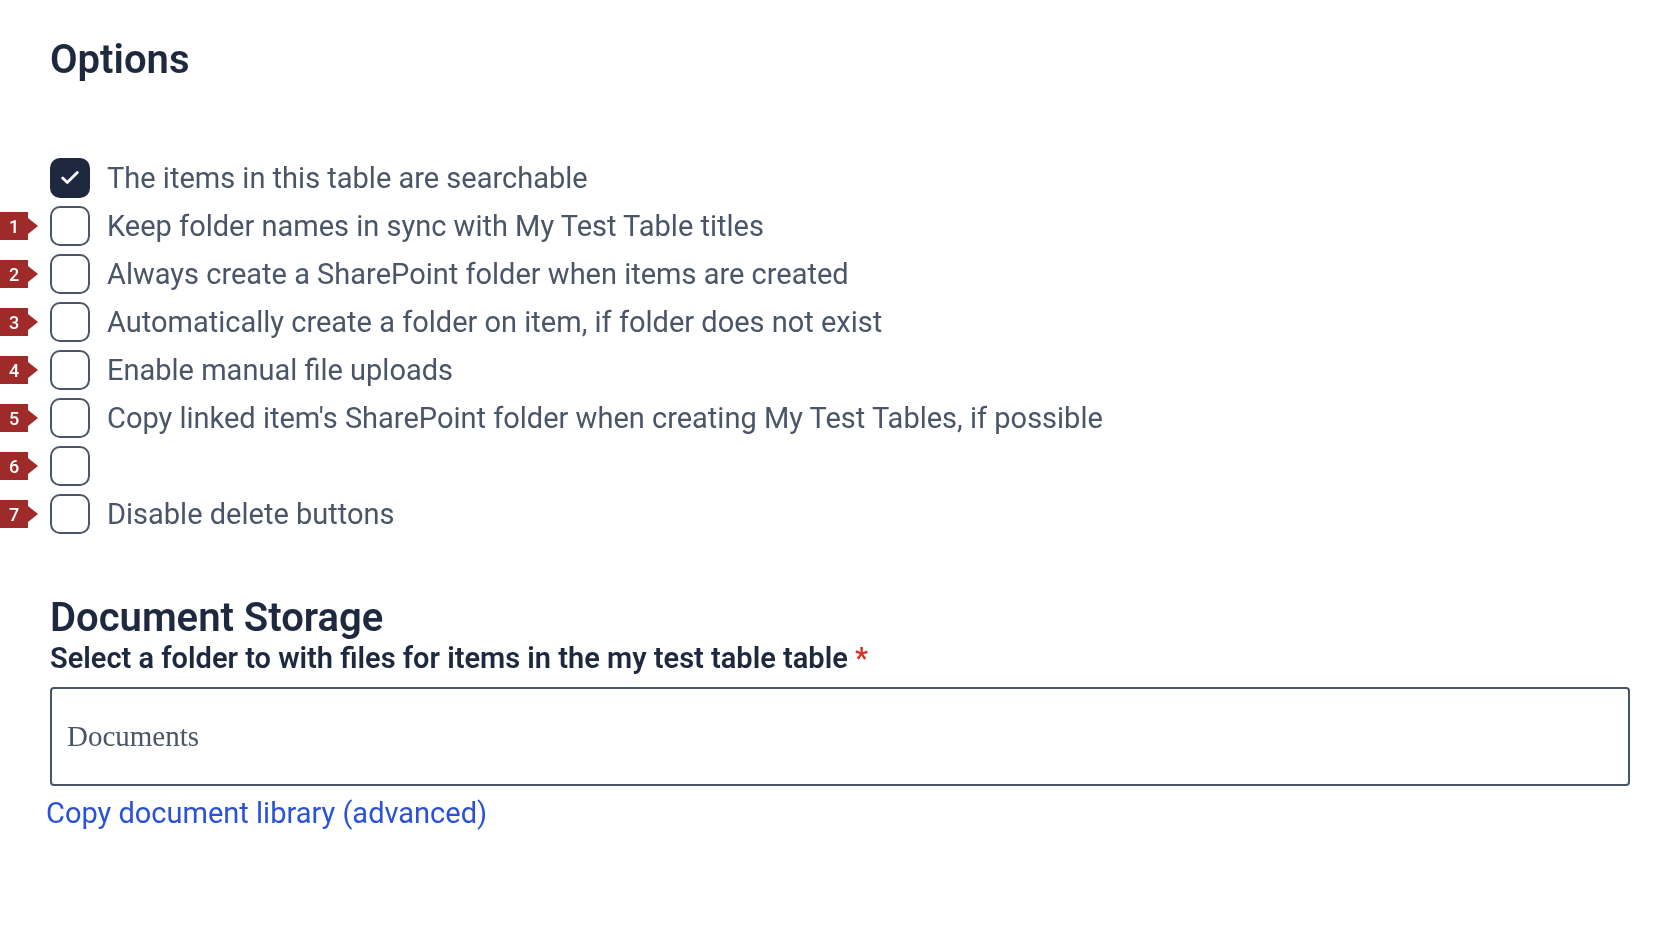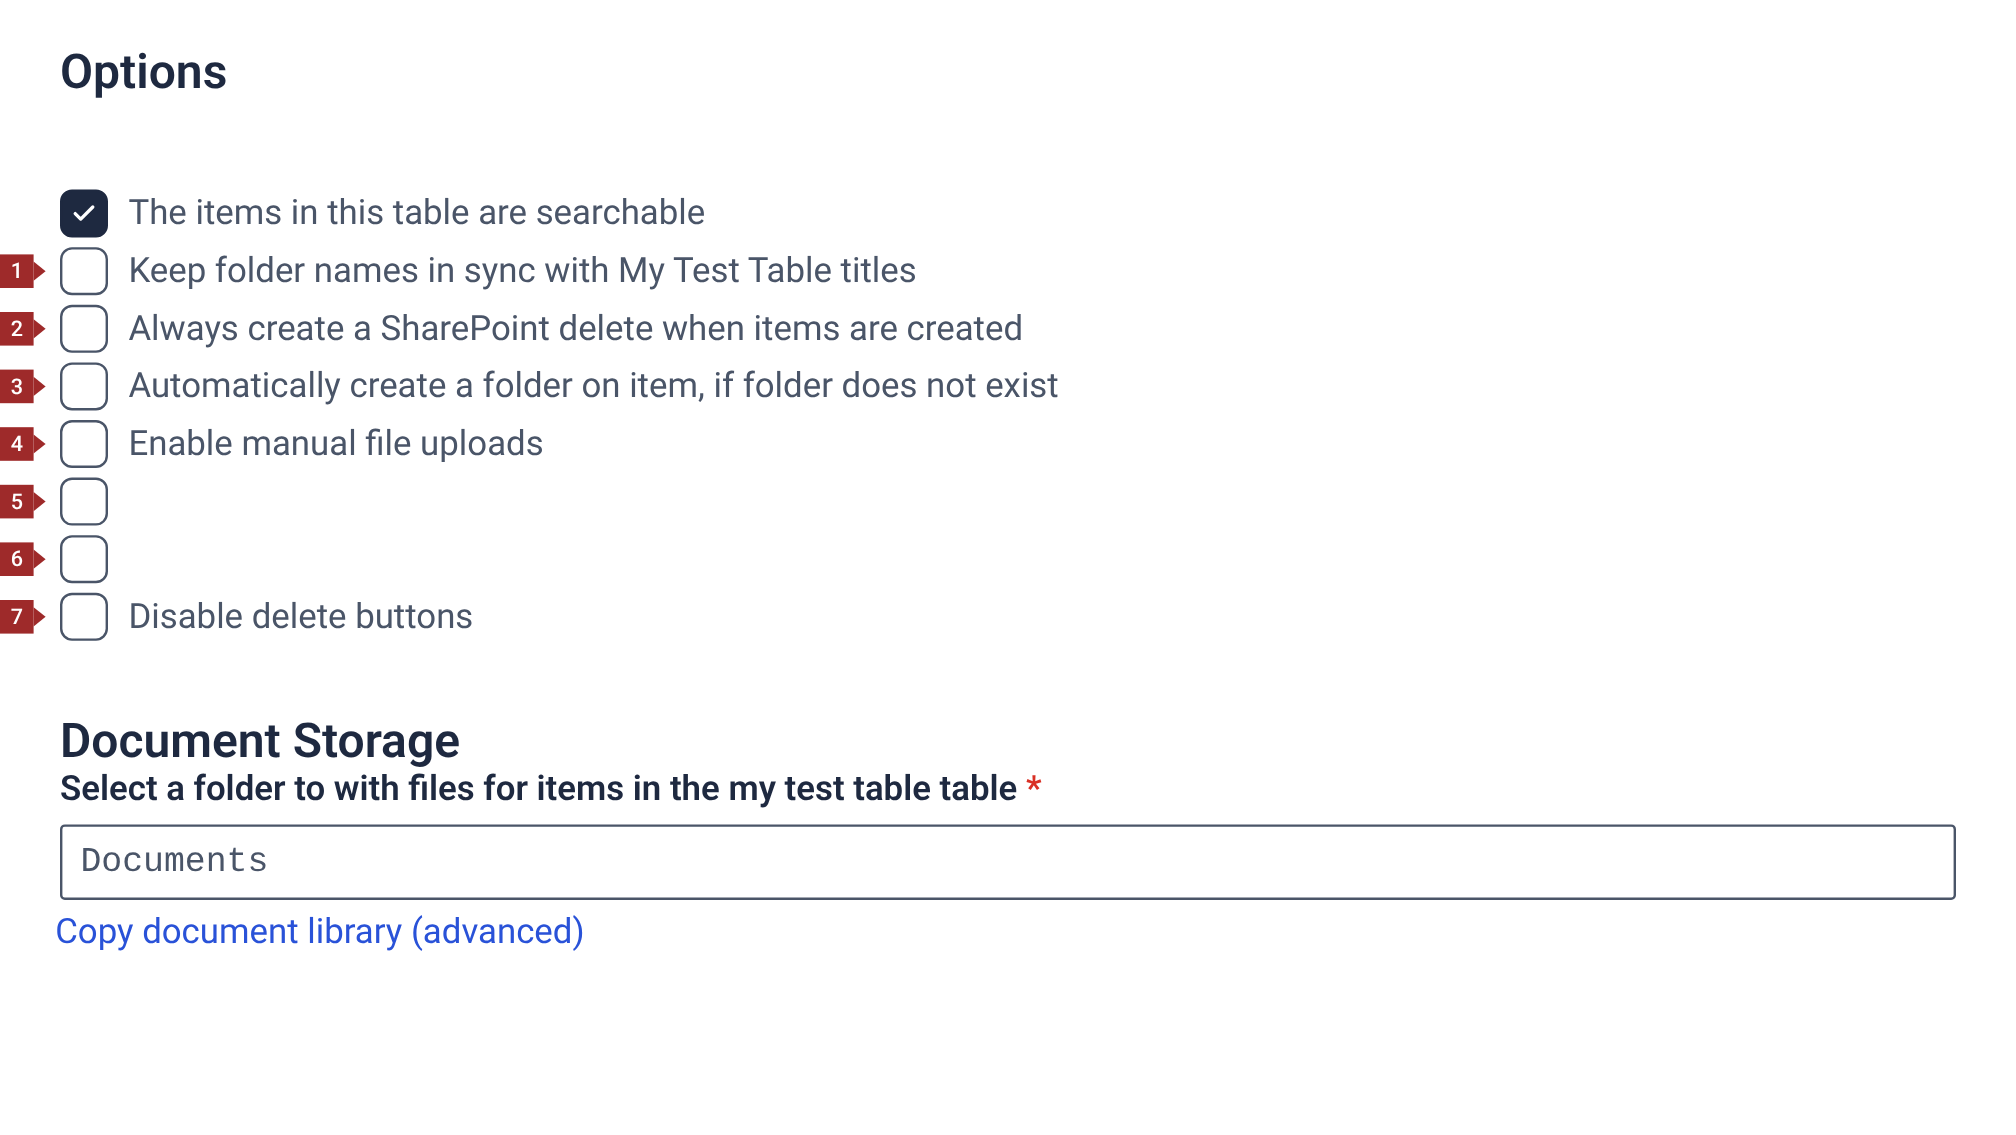--- a/index.html
+++ b/index.html
@@ -92,26 +92,26 @@
       font-size: 29px;
       font-weight: 600;
       color: #1e2940;
       margin-bottom: 12px;
     }
     .required-mark {
       color: #d93025;
     }
     .folder-input {
       width: 100%;
-      padding: 13px 15px;
+      padding: 31px 15px;
       font-size: 29px;
       border: 2px solid #4a5568;
       border-radius: 4px;
       color: #4a5568;
-      font-family: Liberation Mono, monospace;
+      font-family: Liberation Serif, serif;
     }
     .advanced-link {
       display: inline-block;
       margin-top: 10px;
       font-size: 29px;
       color: #2952d8;
       text-decoration: none;
       cursor: pointer;
       margin-left: -4px;
     }
@@ -133,38 +133,39 @@
     <div class="checkbox-row">
       <div class="annotation-marker">1</div>
       <div class="annotation-arrow"></div>
       <div class="checkbox"></div>
       <span class="checkbox-label">Keep folder names in sync with My Test Table titles</span>
     </div>
     <div class="checkbox-row">
       <div class="annotation-marker">2</div>
       <div class="annotation-arrow"></div>
       <div class="checkbox"></div>
-      <span class="checkbox-label">Always create a SharePoint delete when items are created</span>
+      <span class="checkbox-label">Always create a SharePoint folder when items are created</span>
     </div>
     <div class="checkbox-row">
       <div class="annotation-marker">3</div>
       <div class="annotation-arrow"></div>
       <div class="checkbox"></div>
       <span class="checkbox-label">Automatically create a folder on item, if folder does not exist</span>
     </div>
     <div class="checkbox-row">
       <div class="annotation-marker">4</div>
       <div class="annotation-arrow"></div>
       <div class="checkbox"></div>
       <span class="checkbox-label">Enable manual file uploads</span>
     </div>
     <div class="checkbox-row">
       <div class="annotation-marker">5</div>
       <div class="annotation-arrow"></div>
       <div class="checkbox"></div>
+      <span class="checkbox-label">Copy linked item's SharePoint folder when creating My Test Tables, if possible</span>
     </div>
     <div class="checkbox-row">
       <div class="annotation-marker">6</div>
       <div class="annotation-arrow"></div>
       <div class="checkbox"></div>
     </div>
     <div class="checkbox-row">
       <div class="annotation-marker">7</div>
       <div class="annotation-arrow"></div>
       <div class="checkbox"></div>

